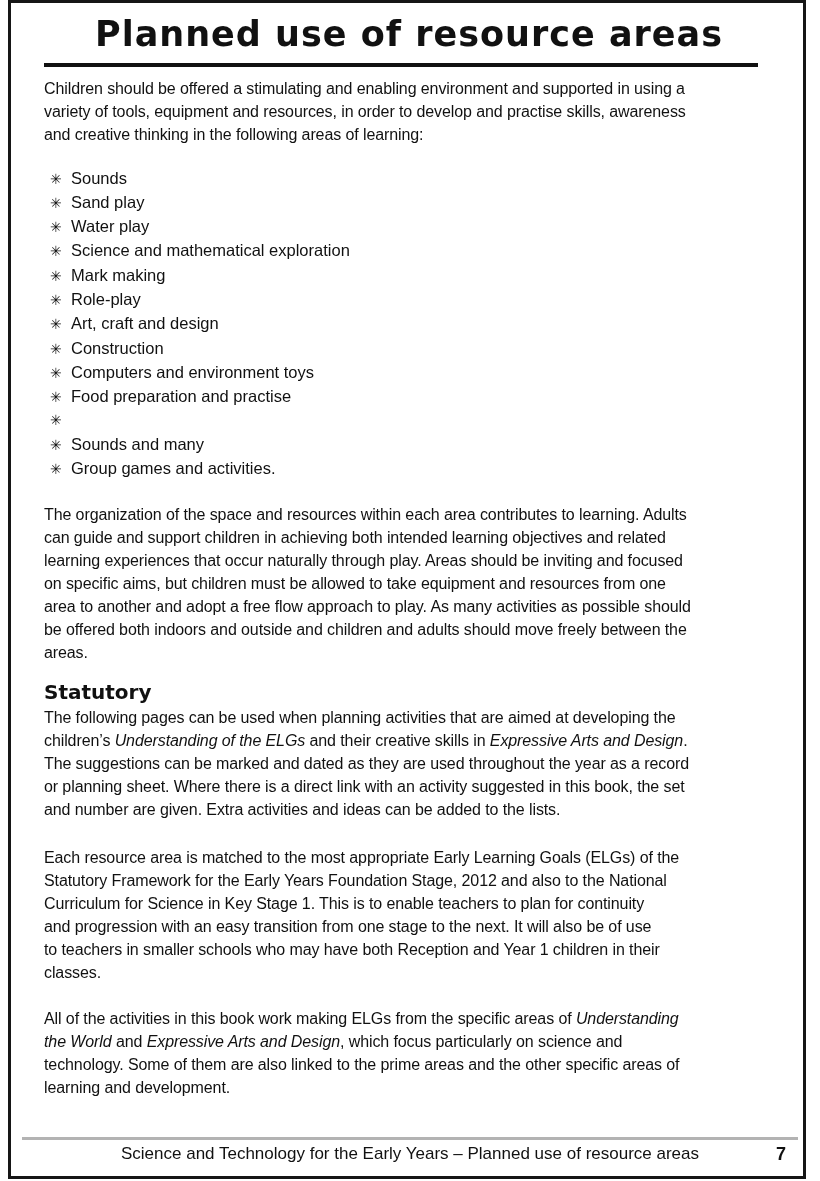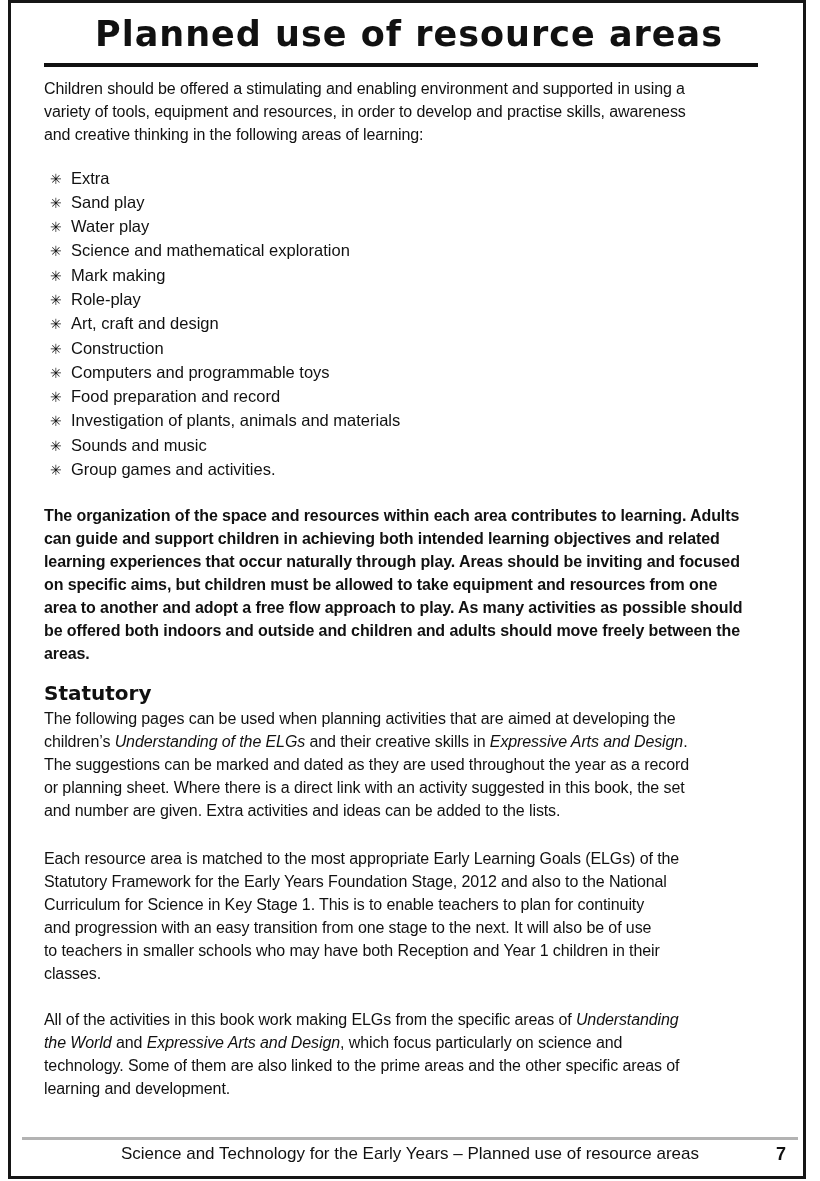--- a/index.html
+++ b/index.html
@@ -56,21 +56,21 @@
   }
   .resource-list li { display: flex; align-items: baseline; }
   .bullet {
     display: inline-block;
     width: 27px;
     padding-left: 6px;
     box-sizing: border-box;
     font-size: 14px;
     flex: 0 0 27px;
   }
-  .p-organization { margin-top: 22px; font-weight: bold; }
+  .p-organization { margin-top: 22px; }
   .planning-heading {
     font-family: "DejaVu Sans", sans-serif;
     font-weight: 700;
     font-size: 20px;
     line-height: 24px;
     margin: 16px 0 2px 0;
   }
   .p-planning-2 { margin-top: 25px; }
   .p-planning-3 { margin-top: 23px; }
   .footer {
@@ -102,21 +102,21 @@
       <h1 class="title">Planned use of resource areas</h1>
       <div class="title-rule"></div>
 
       <p class="para p-intro"><span>Children should be offered a stimulating and enabling environment and supported in using a
 variety of tools, equipment and resources, in order to develop and practise skills, awareness
 and creative thinking in the following areas of learning:</span></p>
 
       <ul class="resource-list">
           <li>
             <span class="bullet">✳</span>
-            <span>Extra</span>
+            <span>Sounds</span>
           </li>
           <li>
             <span class="bullet">✳</span>
             <span>Sand play</span>
           </li>
           <li>
             <span class="bullet">✳</span>
             <span>Water play</span>
           </li>
           <li>
@@ -134,33 +134,32 @@
           <li>
             <span class="bullet">✳</span>
             <span>Art, craft and design</span>
           </li>
           <li>
             <span class="bullet">✳</span>
             <span>Construction</span>
           </li>
           <li>
             <span class="bullet">✳</span>
-            <span>Computers and programmable toys</span>
-          </li>
-          <li>
-            <span class="bullet">✳</span>
-            <span>Food preparation and record</span>
-          </li>
-          <li>
-            <span class="bullet">✳</span>
-            <span>Investigation of plants, animals and materials</span>
-          </li>
-          <li>
-            <span class="bullet">✳</span>
-            <span>Sounds and music</span>
+            <span>Computers and environment toys</span>
+          </li>
+          <li>
+            <span class="bullet">✳</span>
+            <span>Food preparation and practise</span>
+          </li>
+          <li>
+            <span class="bullet">✳</span>
+          </li>
+          <li>
+            <span class="bullet">✳</span>
+            <span>Sounds and many</span>
           </li>
           <li>
             <span class="bullet">✳</span>
             <span>Group games and activities.</span>
           </li>
         </ul>
 
       <p class="para p-organization"><span>The organization of the space and resources within each area contributes to learning. Adults
 can guide and support children in achieving both intended learning objectives and related
 learning experiences that occur naturally through play. Areas should be inviting and focused

